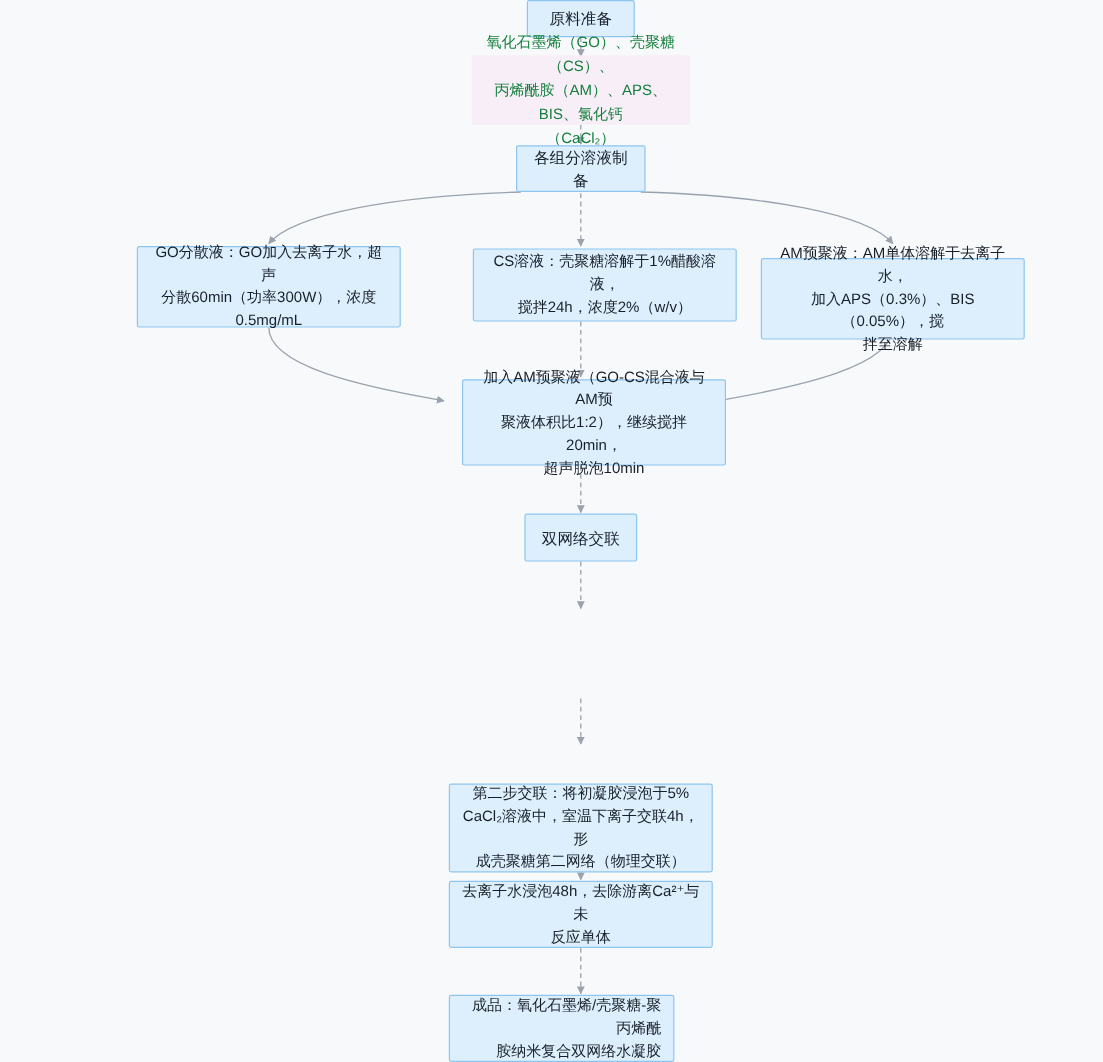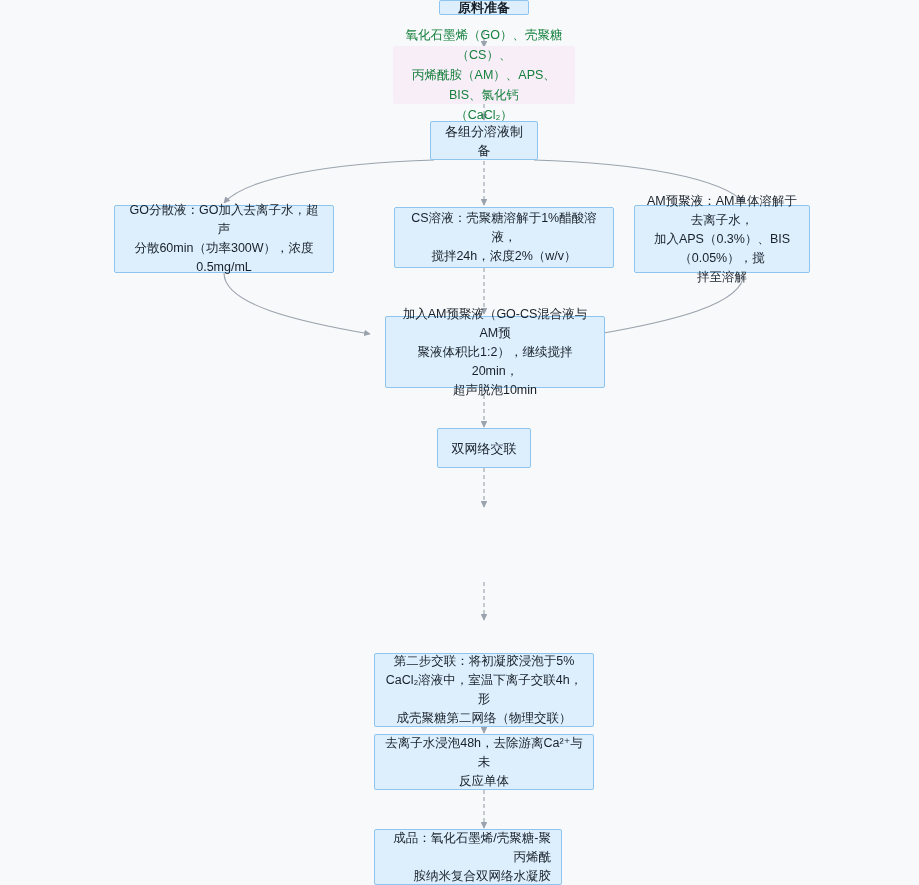--- a/index.html
+++ b/index.html
@@ -102,21 +102,21 @@
 
     <path d="M 484 468 L 484 507" stroke="#9aa3ad" stroke-width="1.1" stroke-dasharray="4 3" fill="none" marker-end="url(#arrow)"></path>
 
     <path d="M 484 582 L 484 620" stroke="#9aa3ad" stroke-width="1.1" stroke-dasharray="4 3" fill="none" marker-end="url(#arrow)"></path>
 
     <path d="M 484 695 L 484 733" stroke="#9aa3ad" stroke-width="1.1" stroke-dasharray="4 3" fill="none" marker-end="url(#arrow)"></path>
 
     <path d="M 484 790 L 484 828" stroke="#9aa3ad" stroke-width="1.1" stroke-dasharray="4 3" fill="none" marker-end="url(#arrow)"></path>
   </svg>
 
-  <div class="node node-proc node-title" style="left:439px; top:0px; width:90px; height:15px;font-weight:bold;">
+  <div class="node node-proc node-title" style="left:439px; top:0px; width:90px; height:31px;">
     <span class="node-text">原料准备</span>
   </div>
 
   <div class="node node-note" style="left:393px; top:46px; width:182px; height:58px;">
     <span class="node-text">氧化石墨烯（GO）、壳聚糖（CS）、
 丙烯酰胺（AM）、APS、BIS、氯化钙
 （CaCl₂）</span>
   </div>
 
   <div class="node node-proc node-title" style="left:430px; top:121px; width:108px; height:39px;">
@@ -127,21 +127,21 @@
     <span class="node-text">GO分散液：GO加入去离子水，超声
 分散60min（功率300W），浓度
 0.5mg/mL</span>
   </div>
 
   <div class="node node-proc" style="left:374px; top:207px; width:220px; height:61px;margin-left:20px;">
     <span class="node-text">CS溶液：壳聚糖溶解于1%醋酸溶液，
 搅拌24h，浓度2%（w/v）</span>
   </div>
 
-  <div class="node node-proc" style="left:634px; top:205px; width:176px; height:68px;justify-content:center;">
+  <div class="node node-proc" style="left:634px; top:215px; width:220px; height:68px;justify-content:center;">
     <span class="node-text">AM预聚液：AM单体溶解于去离子水，
 加入APS（0.3%）、BIS（0.05%），搅
 拌至溶解</span>
   </div>
 
   <div class="node node-proc" style="left:374px; top:316px; width:220px; height:72px;margin-left:11px;">
     <span class="node-text">加入AM预聚液（GO-CS混合液与AM预
 聚液体积比1:2），继续搅拌20min，
 超声脱泡10min</span>
   </div>

